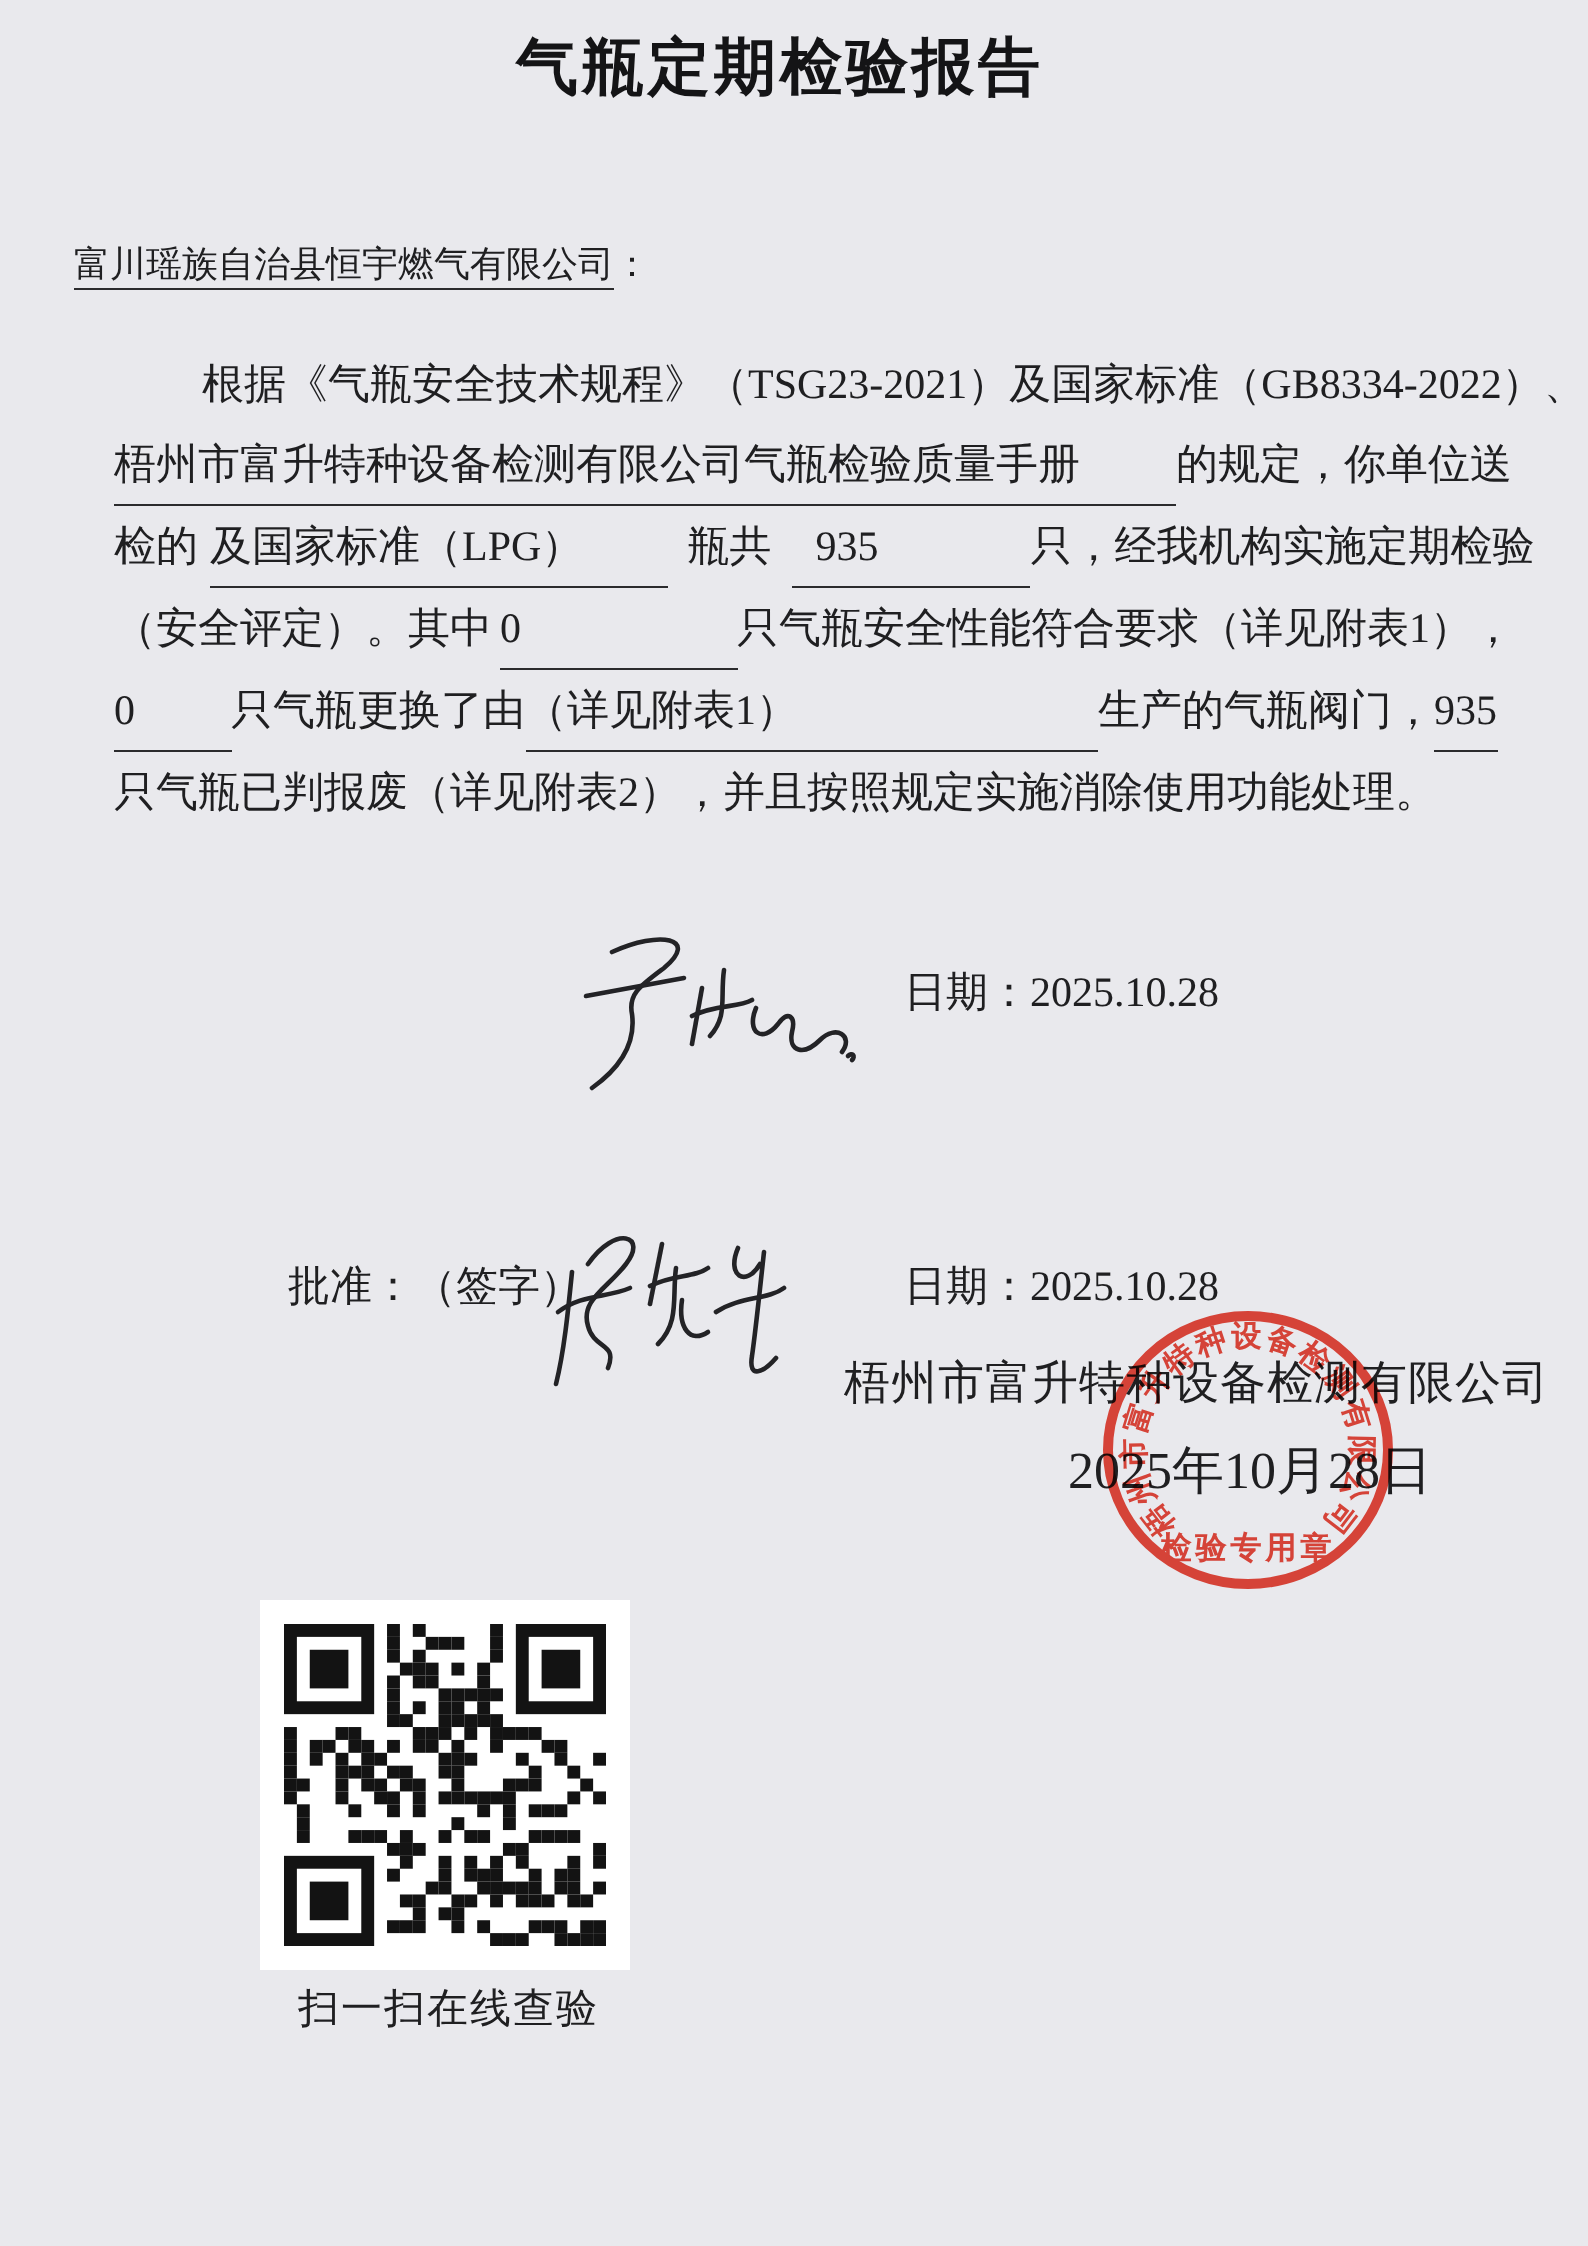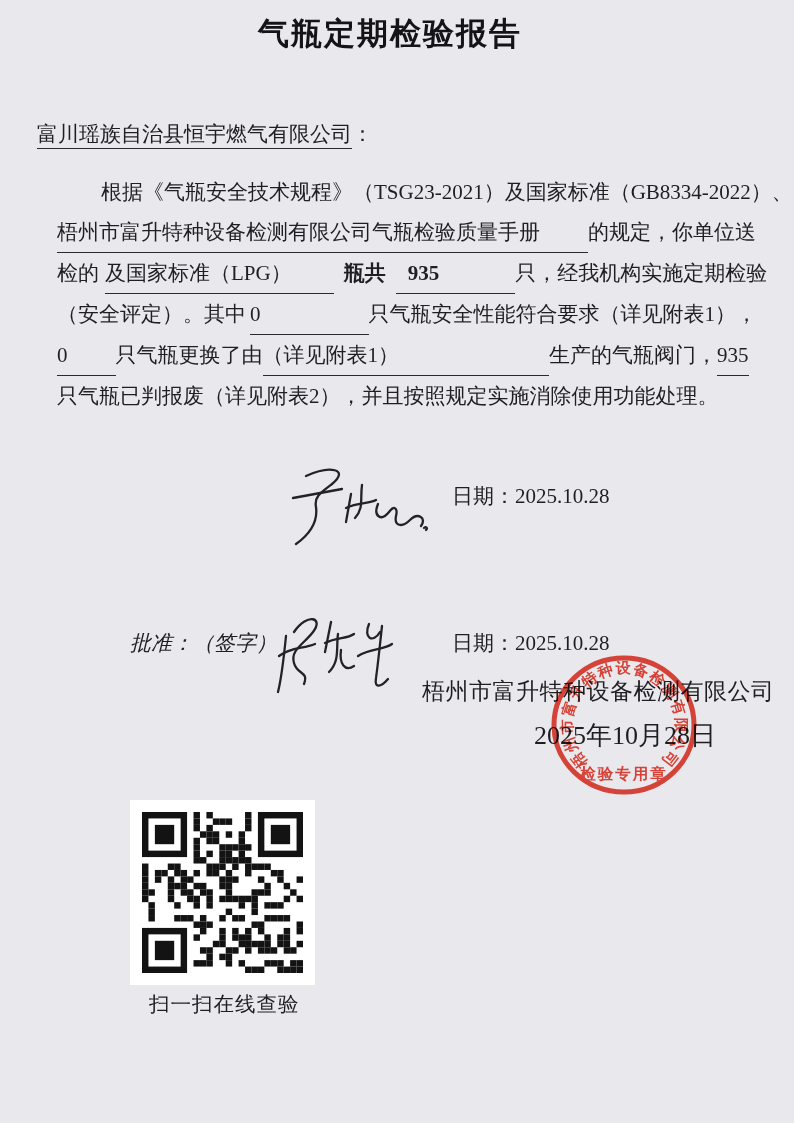--- a/index.html
+++ b/index.html
@@ -11,31 +11,31 @@
     padding-left:48px;
   }
   .title {
     position:absolute; top:13px; left:0; width:780px; margin:0;
     text-align:center; font-size:31px; font-weight:700; letter-spacing:2px; color:#141416;
   }
   .report-no {
     position:absolute; top:62px; right:42px; font-size:18px; letter-spacing:0.5px;
   }
   .recipient {
-    position:absolute; top:120px; left:37px; font-size:21px;
+    position:absolute; top:120px; left:37px; font-size:18px;
   }
   .ul { display:inline-block; border-bottom:1.5px solid #2b2b2d; }
   .pad { display:inline-block; }
   .body-text {
     position:absolute; top:172px; left:37px; width:722px;
     font-size:21px; line-height:40px;
   }
   .line { white-space:nowrap;margin-left:20px; }
   .ind { display:inline-block; width:44px; }
-  .gap { margin-left:10px;font-weight:bold; }
+  .gap { margin-left:10px; }
   .sig-row-label { position:absolute; font-size:21px; }
   .date-line { position:absolute; font-size:21px;font-family:Liberation Serif, serif; }
   .sig { position:absolute; }
   .sig path { fill:none; stroke:#232326; stroke-width:2.3; stroke-linecap:round; stroke-linejoin:round; }
   .org-name { position:absolute; top:676px; left:422px; font-size:23px; letter-spacing:0.5px; }
   .org-date { position:absolute; top:718px; left:534px; font-size:26px; }
   .stamp { position:absolute; top:652px; left:547px; mix-blend-mode:multiply; opacity:0.92; }
   .qr-box { position:absolute; top:800px; left:130px; width:185px; height:185px; background:#ffffff; }
   .qr-box svg { position:absolute; top:12px; left:12px; }
   .qr-caption { position:absolute; top:990px; left:149px; font-size:20.5px; letter-spacing:1px; }
@@ -69,21 +69,21 @@
     <path d="M18,14 C42,3 62,7 44,22 C32,31 26,35 28,45 C30,60 22,72 8,82"></path>
     <path d="M5,36 L54,27"></path>
     <path d="M63,32 L58,60"></path>
     <path d="M74,23 C72,37 76,46 67,56"></path>
     <path d="M58,46 C70,40 81,42 88,38"></path>
     <path d="M90,42 C85,54 93,60 101,50 C106,43 110,46 108,54 C106,64 114,66 122,58 C130,50 139,56 133,64"></path>
     <path d="M136,66 C138,64 140,66 138,68"></path>
   </svg>
   <div class="date-line" style="top:482px; left:452px;"><span>日期：</span><span>2025.10.28</span></div>
 
-  <div class="sig-row-label" style="top:629px; left:130px;font-style:italic;">批准：（签字）</div>
+  <div class="sig-row-label" style="top:629px; left:144px;">批准：（签字）</div>
   <svg class="sig" style="top:606px; left:270px;" width="140" height="92" viewBox="0 0 140 92">
     <path d="M24,26 C38,6 54,12 43,26 C34,38 20,44 24,57 C27,69 39,65 34,78"></path>
     <path d="M9,50 C21,41 33,43 45,38"></path>
     <path d="M16,30 C14,50 12,70 8,86"></path>
     <path d="M61,16 L55,46"></path>
     <path d="M68,28 C66,42 70,55 59,66"></path>
     <path d="M55,37 C67,31 77,33 84,28"></path>
     <path d="M71,44 C69,58 75,66 84,60"></path>
     <path d="M99,18 C93,32 103,38 110,26"></path>
     <path d="M88,50 C100,42 114,44 122,38"></path>

